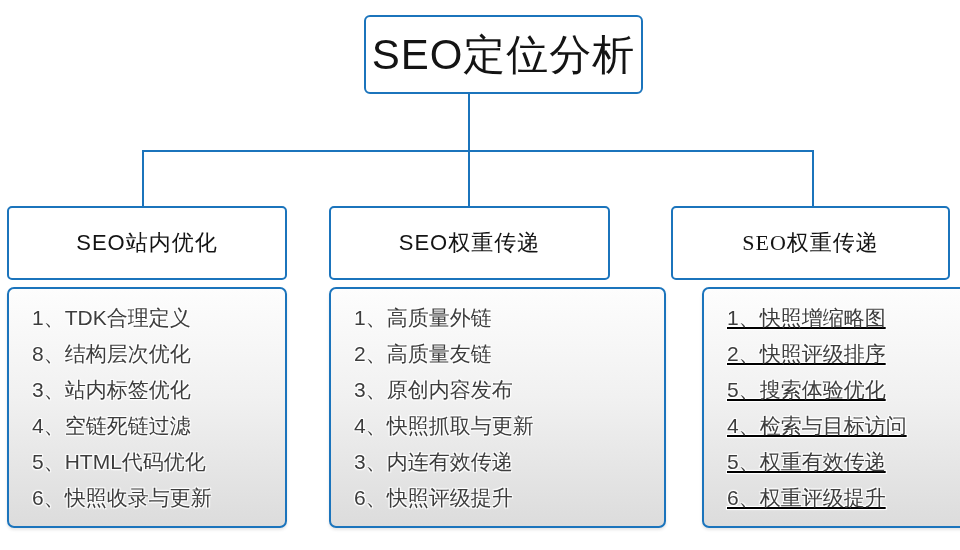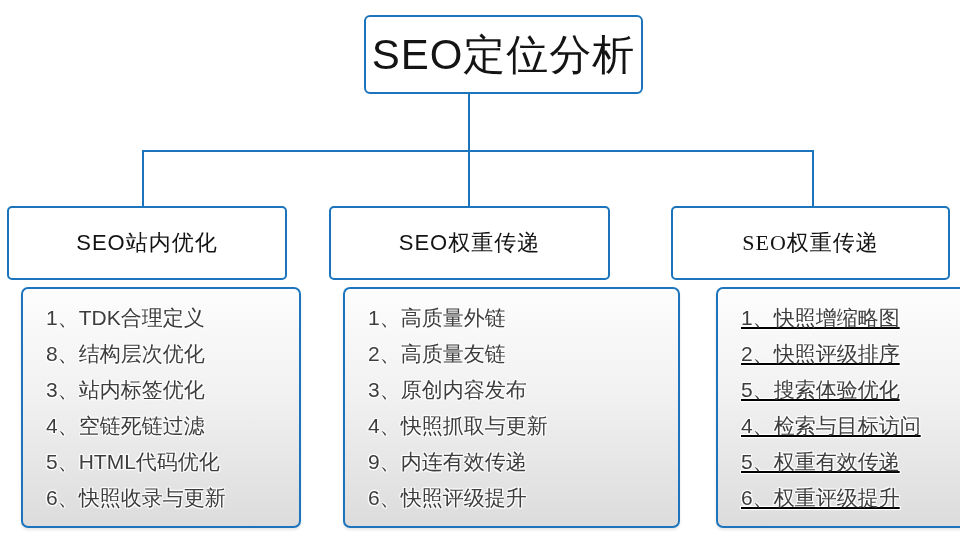--- a/index.html
+++ b/index.html
@@ -52,21 +52,20 @@
 
   .branch-panel {
     position: absolute;
     top: 287px; height: 241px;
     box-sizing: border-box;
     border: 2px solid #1b74bc;
     border-radius: 7px;
     background: linear-gradient(180deg, #fdfdfd 0%, #f1f1f1 45%, #dcdcdc 100%);
     padding: 11px 8px 4px 23px;
     box-shadow: 0 2px 3px rgba(0,0,0,0.10);
-    margin-left: 14px;
   }
   .branch-panel.c0 { left: 7px;   width: 280px; }
   .branch-panel.c1 { left: 329px; width: 337px; }
   .branch-panel.c2 { left: 702px; width: 314px; text-decoration: underline; }
 
   .list-item {
     font-size: 21px;
     line-height: 36px;
     color: #3d3d3d;
     white-space: nowrap;
@@ -106,21 +105,21 @@
   </div>
 
   <div class="node branch-header c1">
     <span>SEO权重传递</span>
   </div>
   <div class="branch-panel c1">
     <div class="list-item">1、高质量外链</div>
     <div class="list-item">2、高质量友链</div>
     <div class="list-item">3、原创内容发布</div>
     <div class="list-item">4、快照抓取与更新</div>
-    <div class="list-item">9、内连有效传递</div>
+    <div class="list-item">3、内连有效传递</div>
     <div class="list-item">6、快照评级提升</div>
   </div>
 
   <div class="node branch-header c2">
     <span>SEO权重传递</span>
   </div>
   <div class="branch-panel c2">
     <div class="list-item">1、快照增缩略图</div>
     <div class="list-item">2、快照评级排序</div>
     <div class="list-item">5、搜索体验优化</div>

